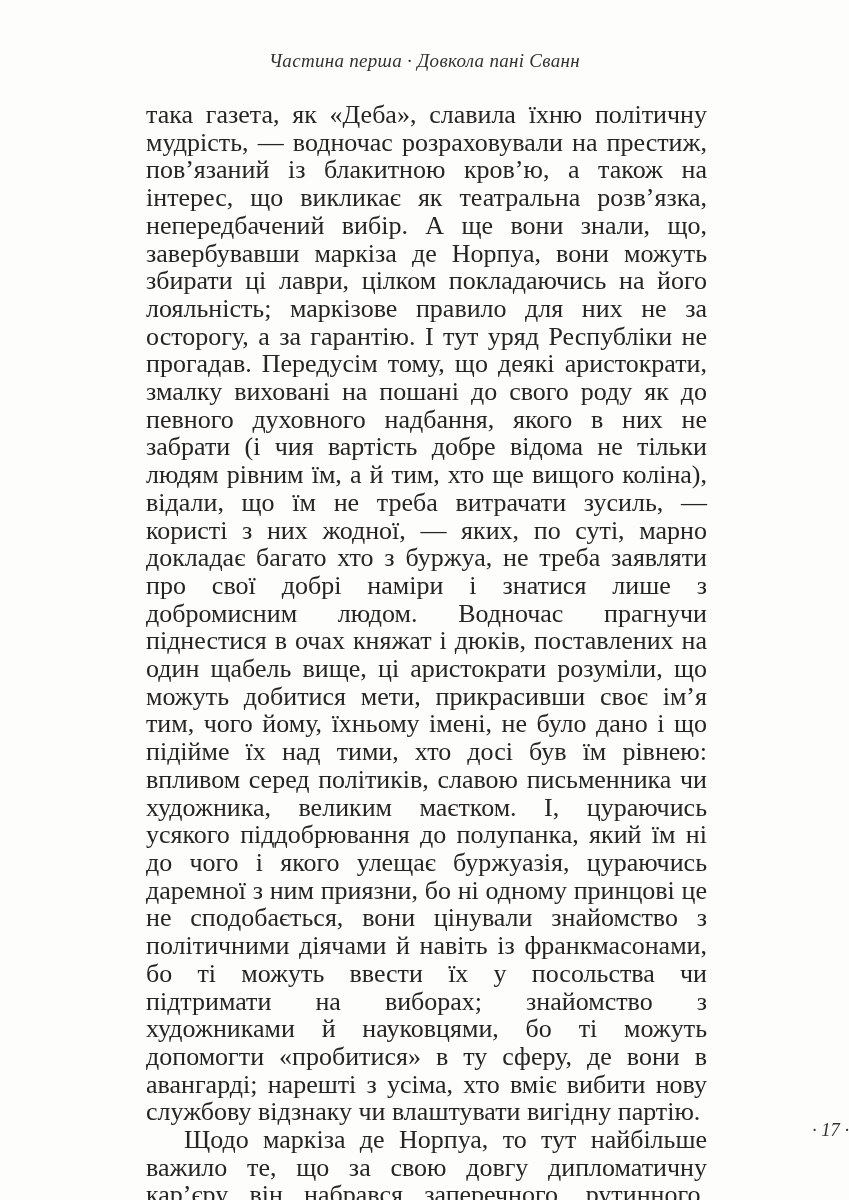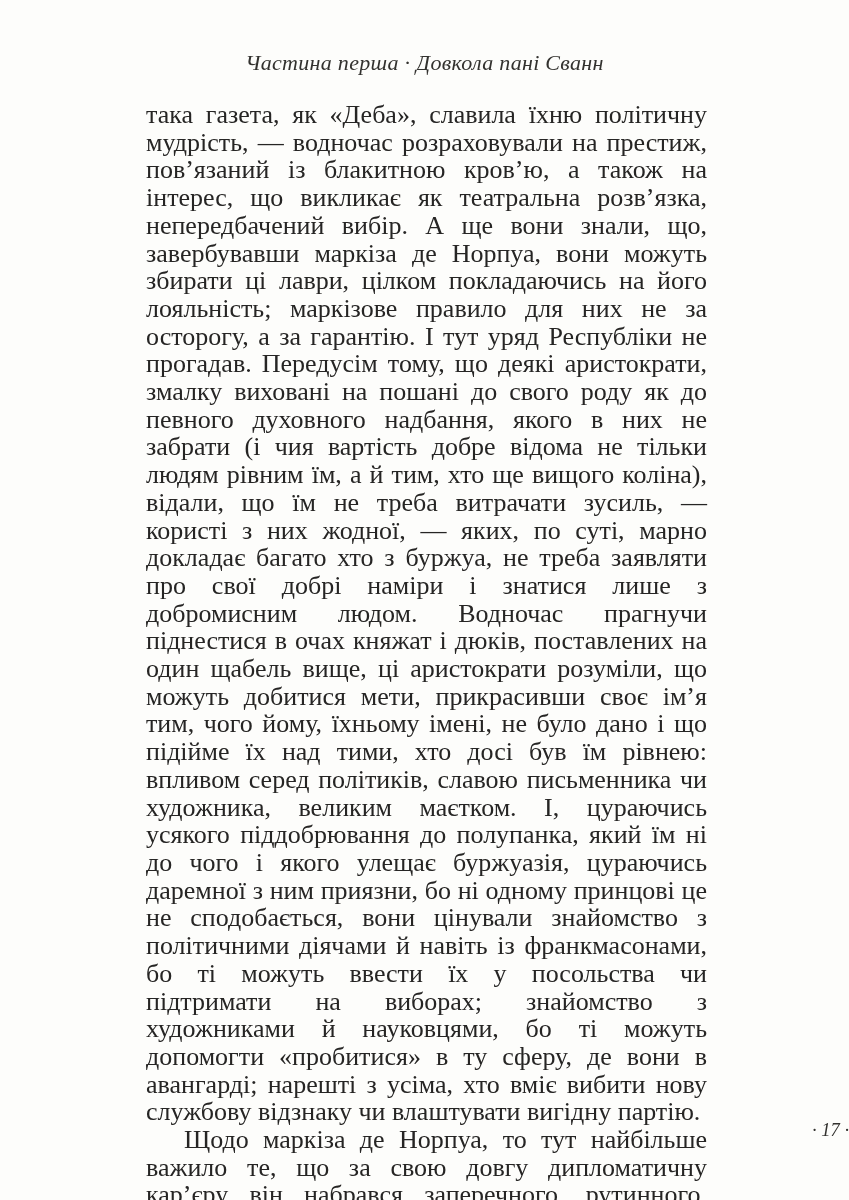--- a/index.html
+++ b/index.html
@@ -17,21 +17,21 @@
     font-family: "Liberation Serif", "DejaVu Serif", serif;
     overflow: hidden;
   }
   .running-header {
     position: absolute;
     top: 50px;
     left: 0;
     width: 100%;
     text-align: center;
     font-style: italic;
-    font-size: 22px;
+    font-size: 19px;
     letter-spacing: 0.3px;
     color: #33322f;
   }
   .text-block {
     position: absolute;
     top: 101px;
     left: 146px;
     width: 561px;
     font-size: 26px;
     line-height: 27.7px;

